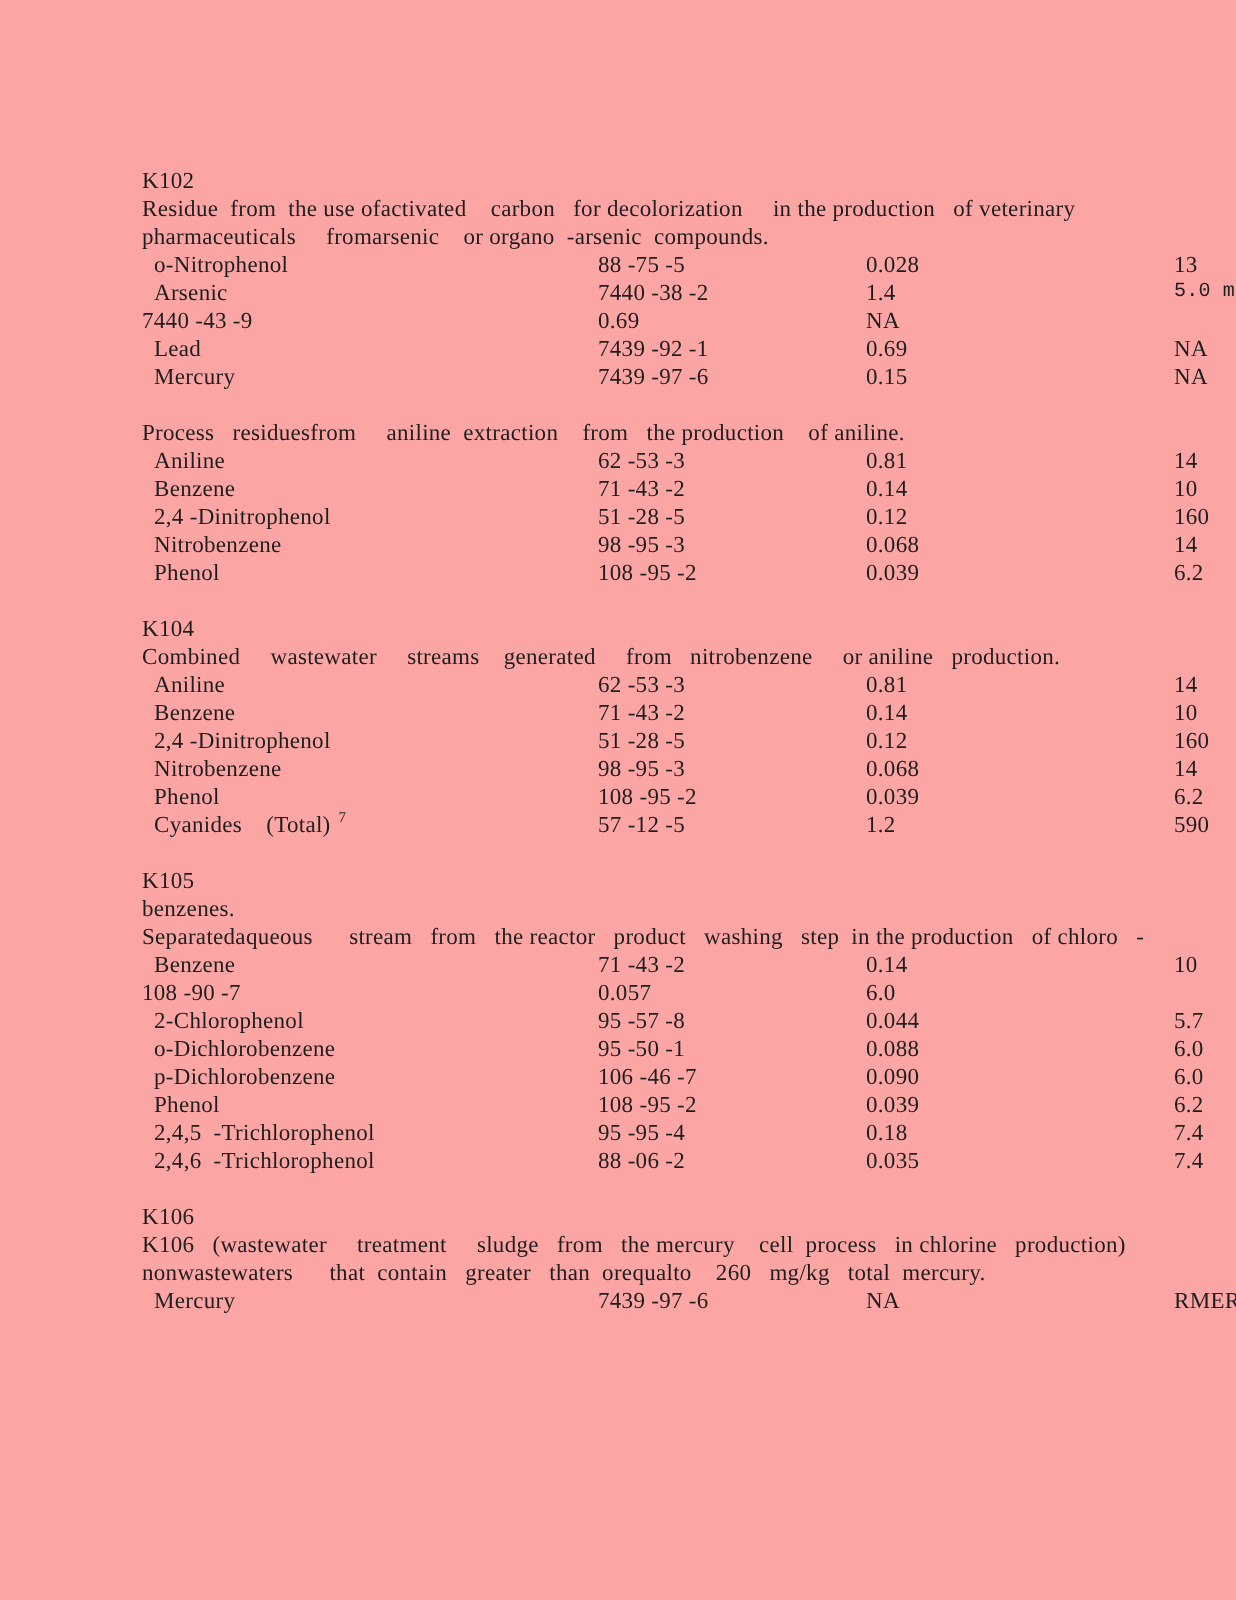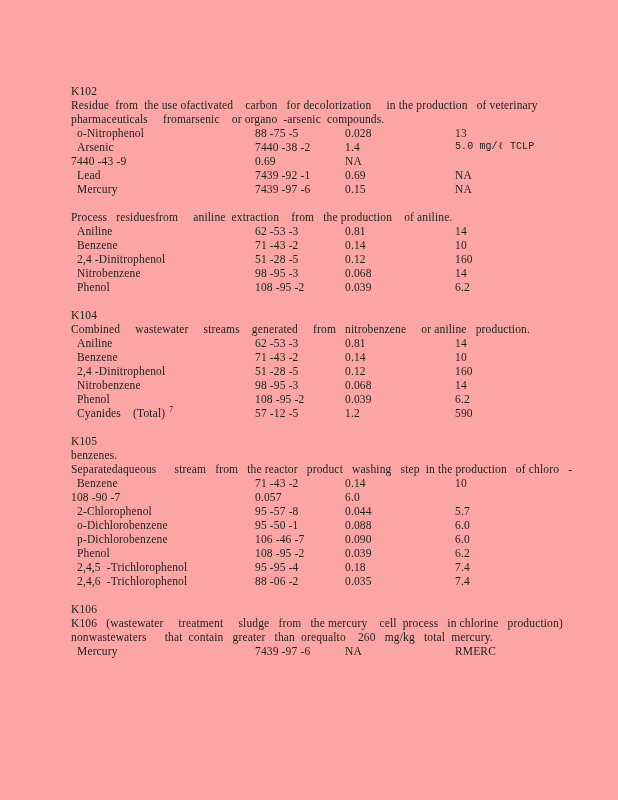--- a/index.html
+++ b/index.html
@@ -32,20 +32,21 @@
     white-space: pre;
   }
   .code-line {
     line-height: 14px;
     white-space: pre;
   }
   .row {
     display: grid;
     grid-template-columns: 184px 90px 110px 1fr;
     line-height: 14px;
+    gap: 44px;
   }
   .row .name {
     padding-left: 6px;
     white-space: pre;
   }
   .row .cas, .row .val, .row .lim {
     white-space: pre;
   }
   .lim-large {
     font-size: 10px;

